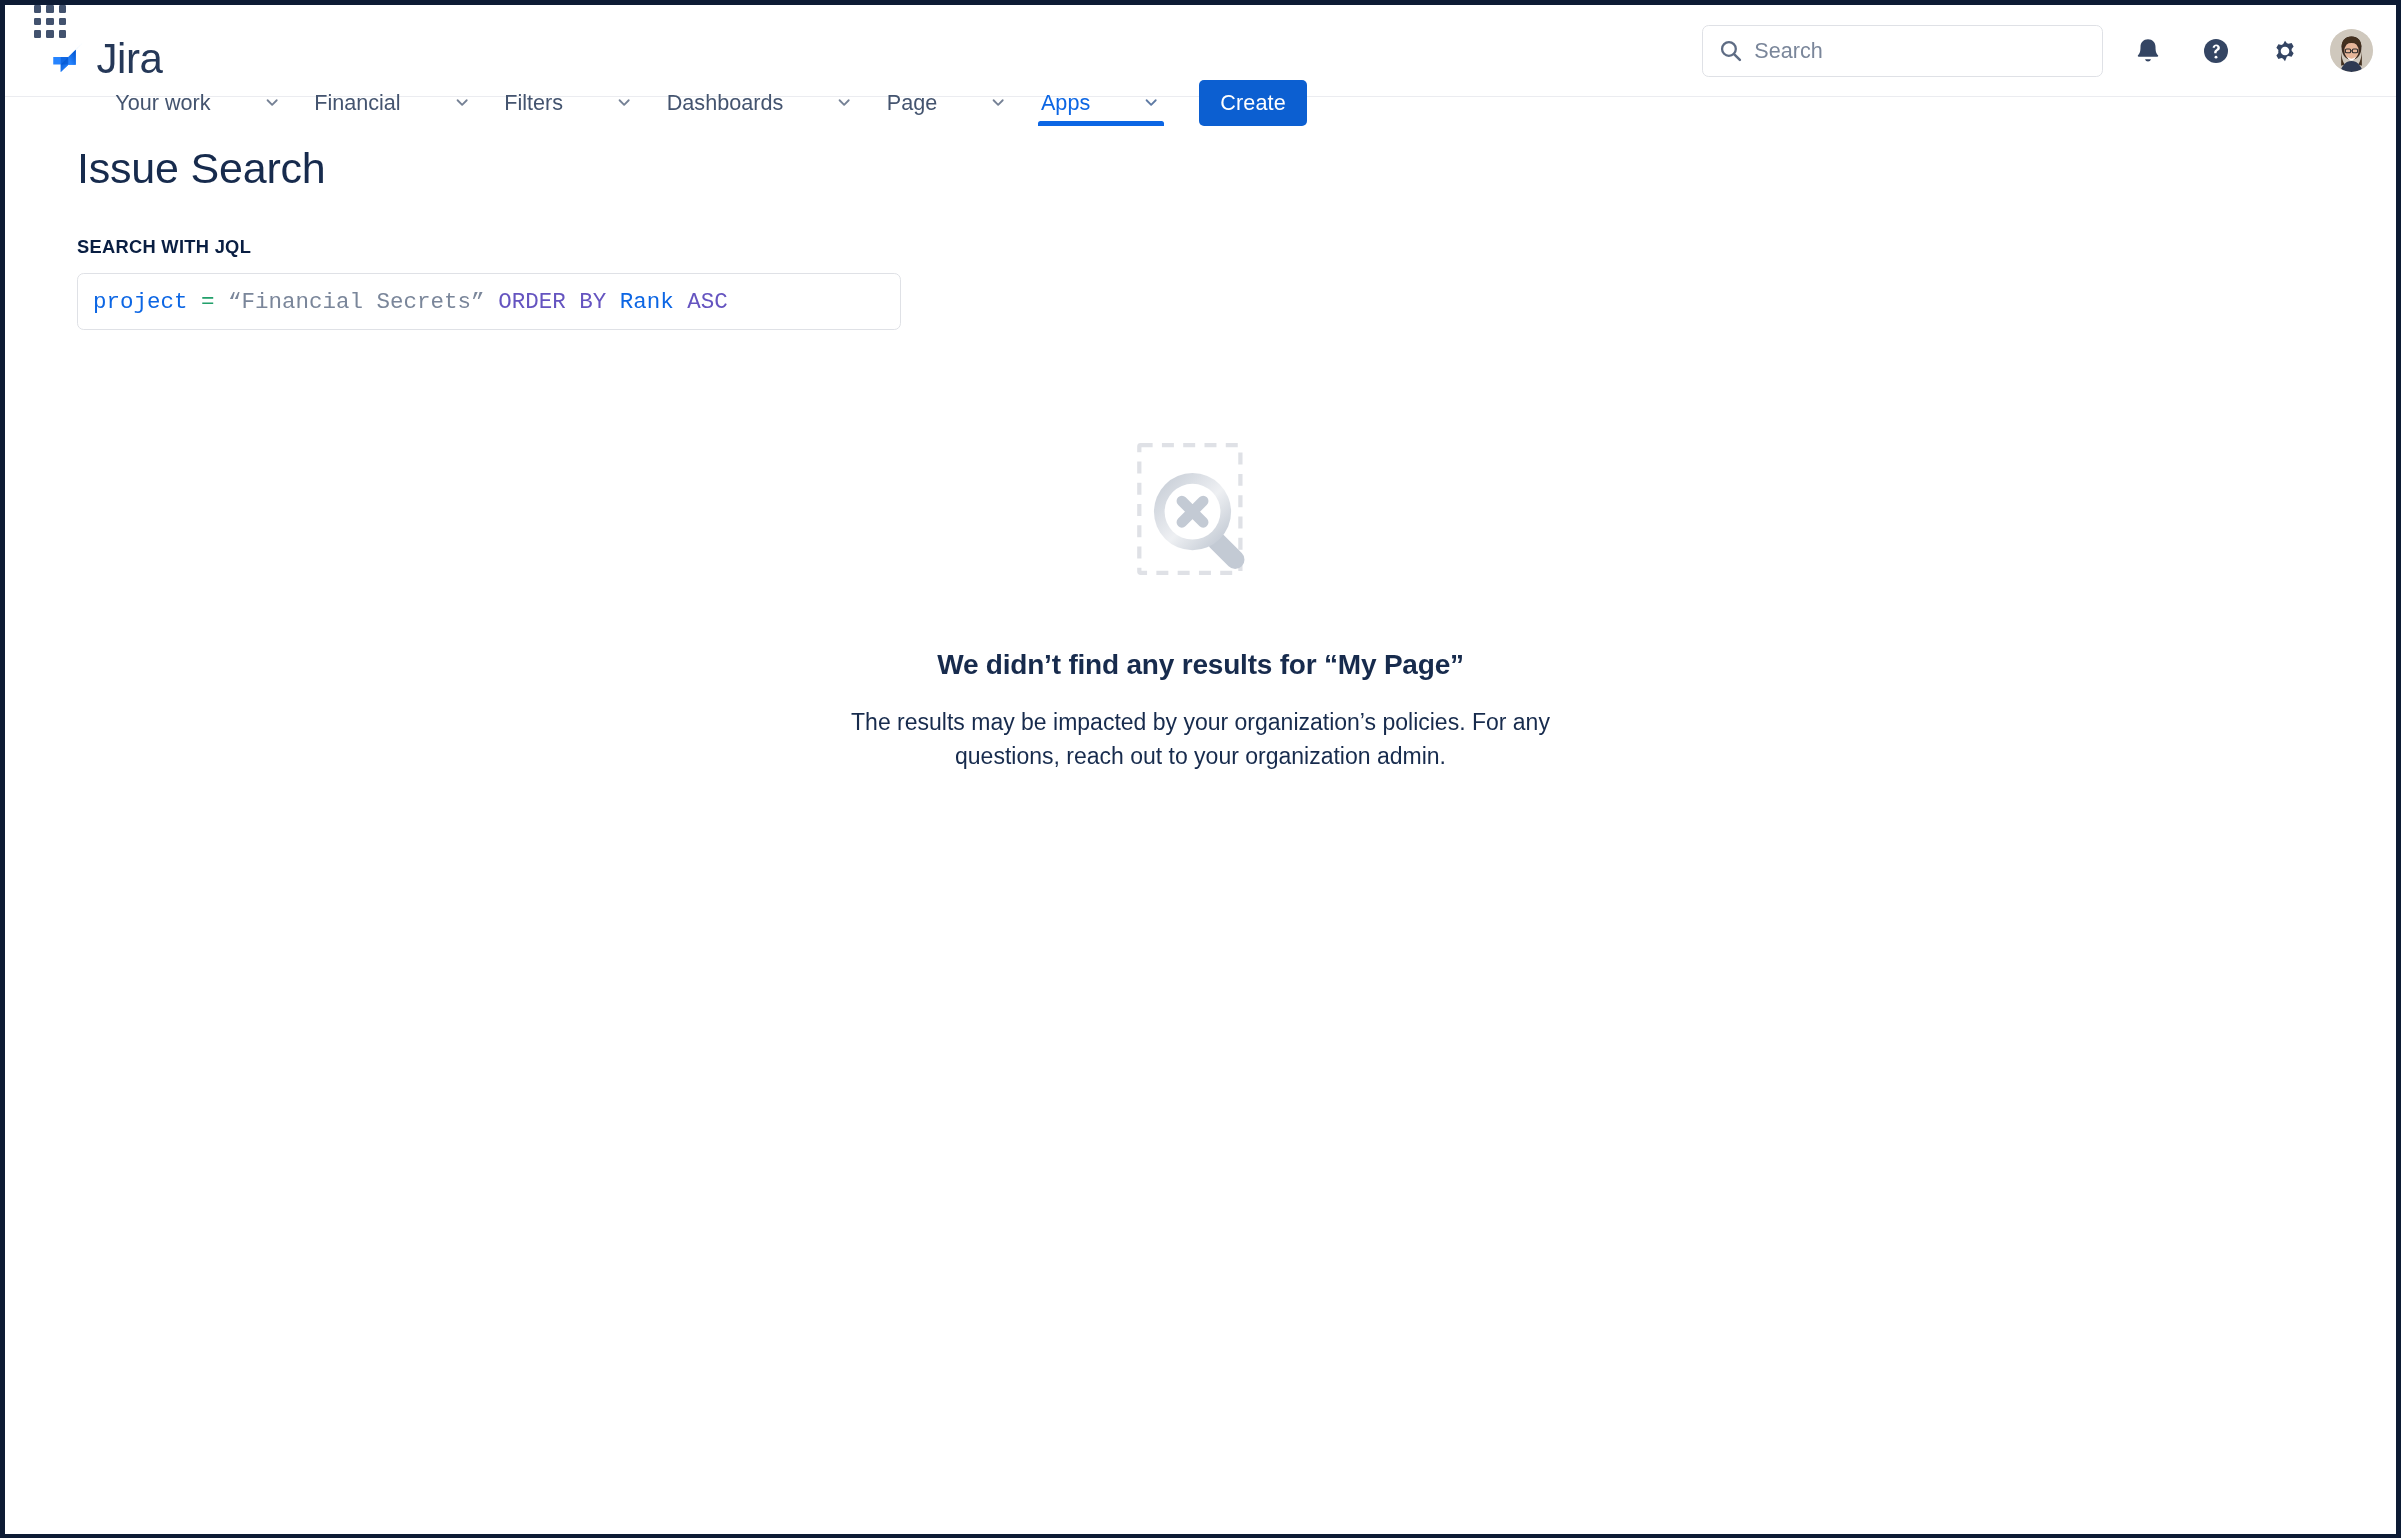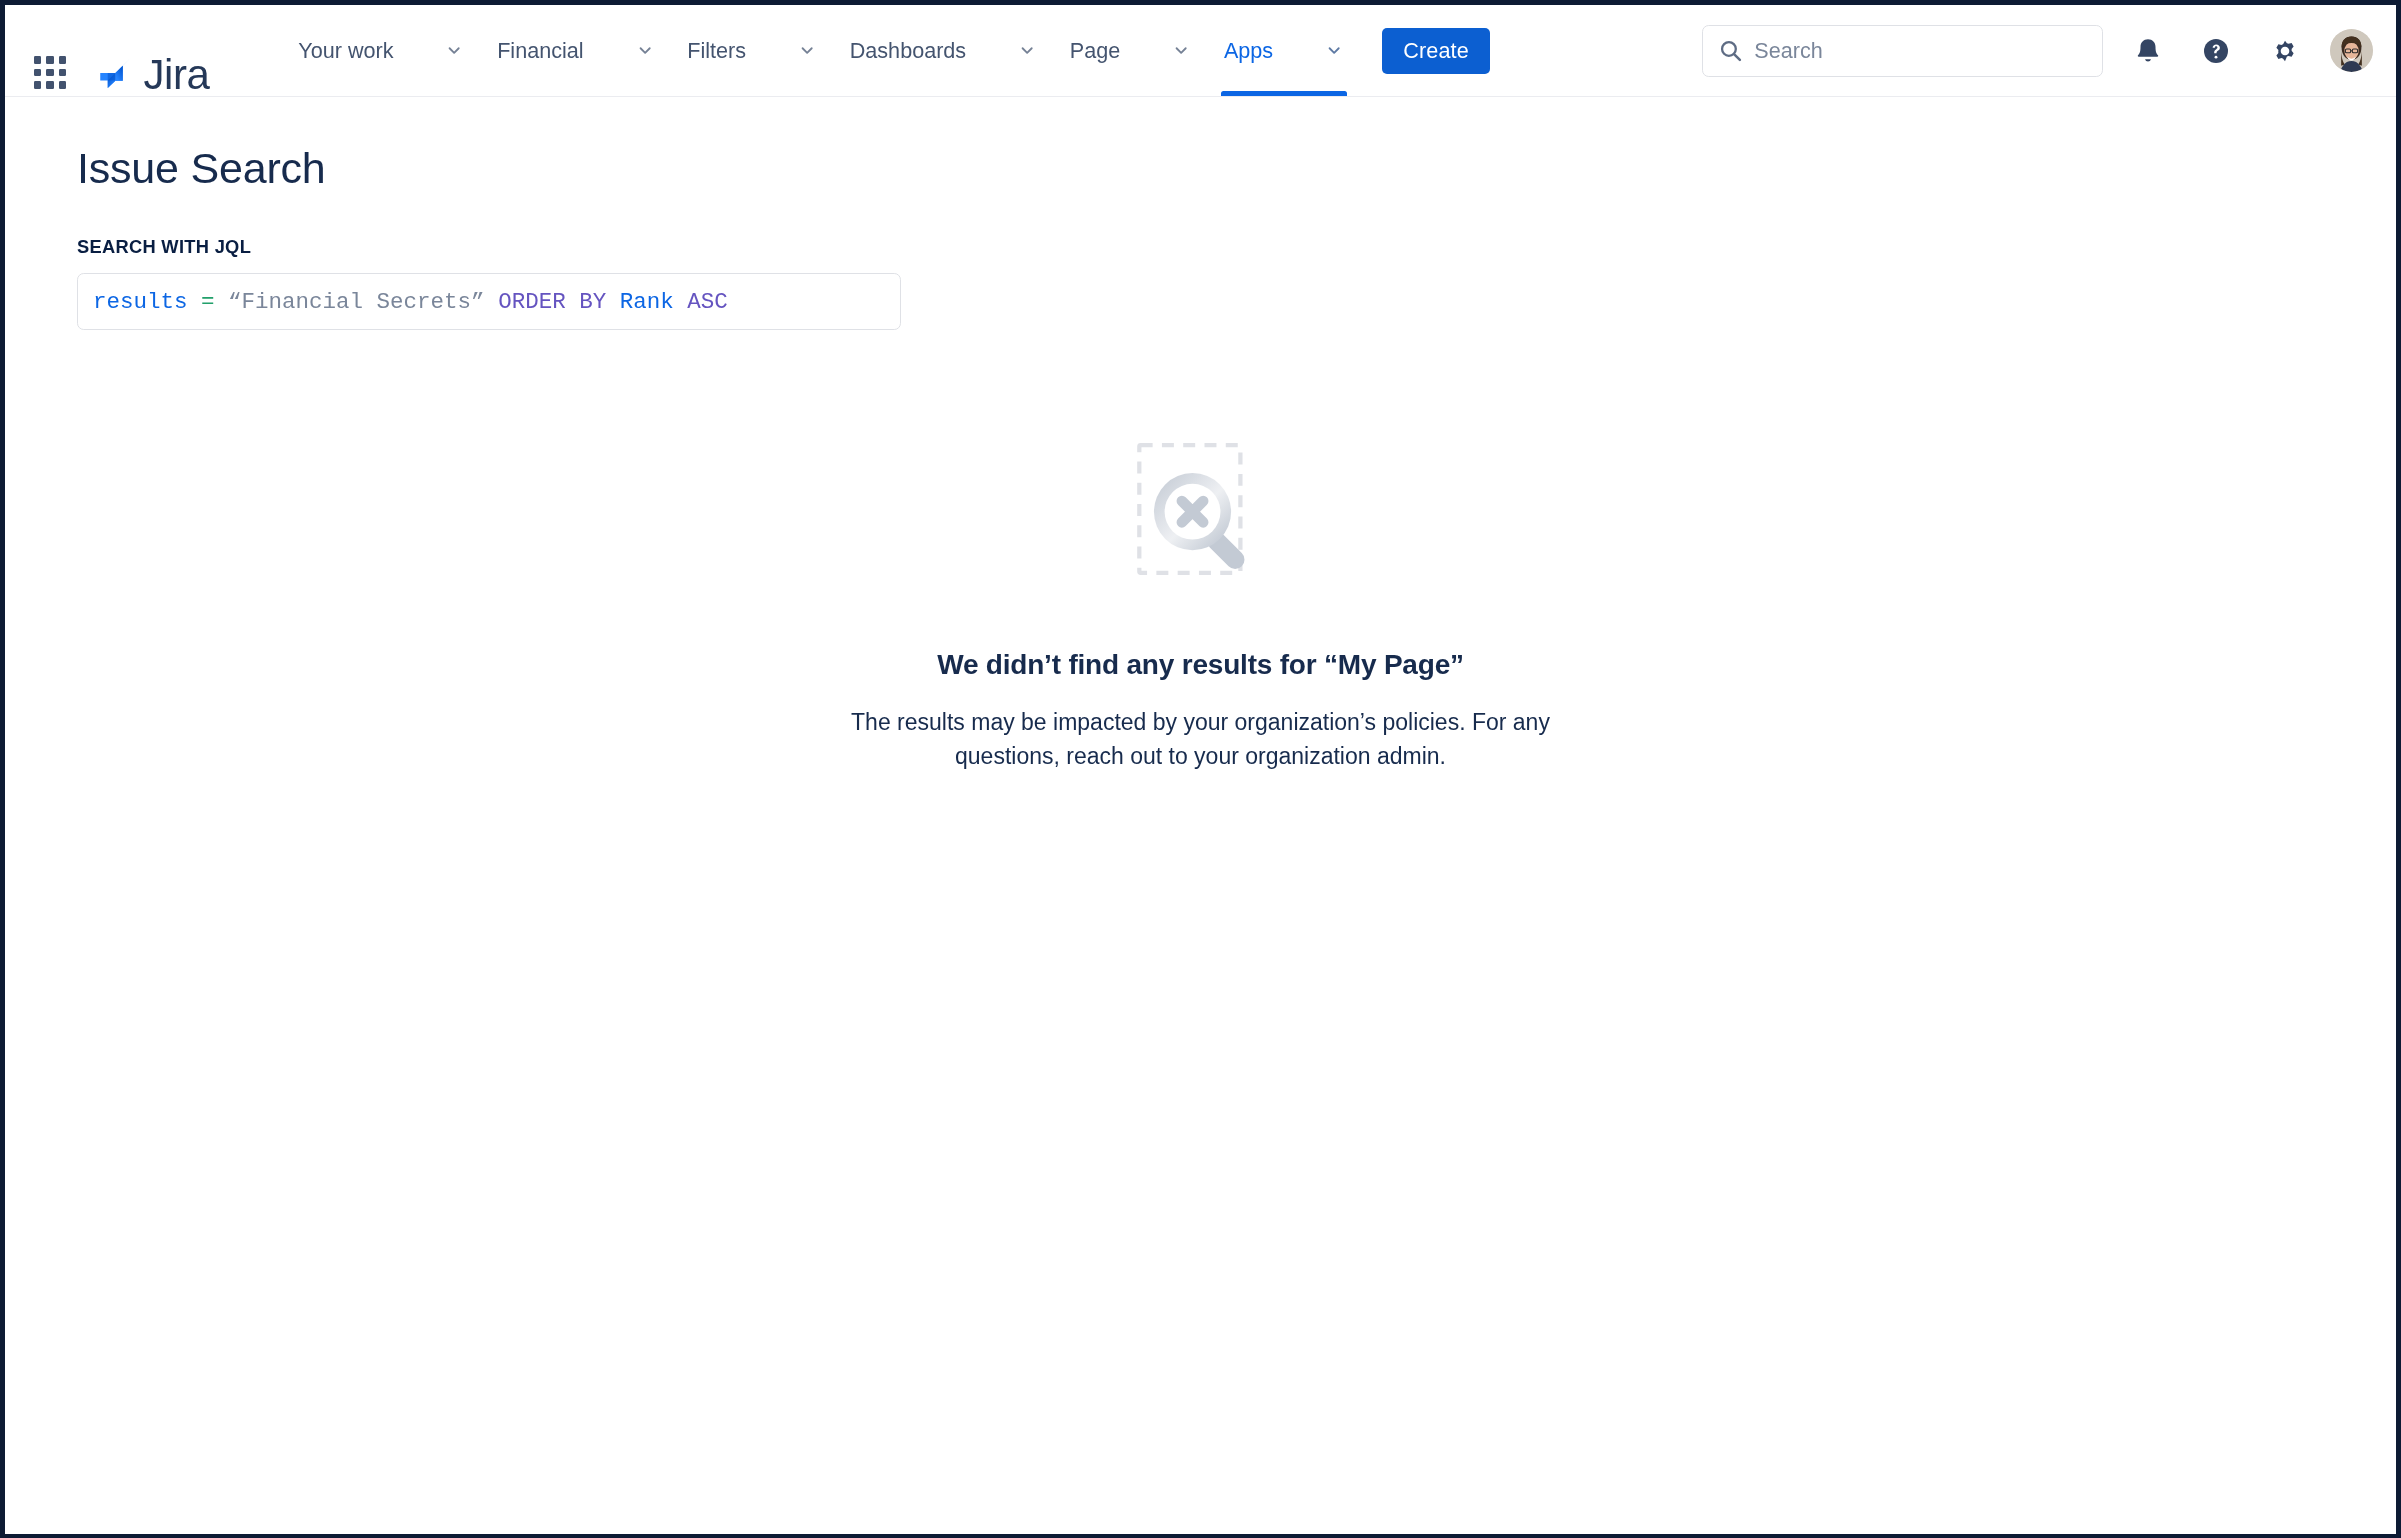--- a/index.html
+++ b/index.html
@@ -26,22 +26,23 @@
     height: 92px;
     background: #ffffff;
     display: flex;
     align-items: center;
     padding: 0 23px 0 21.6px;
     border-bottom: 1.7px solid #ebecf0;
   }
 
   .nav-left {
     display: flex;
-    align-items: flex-end;
+    align-items: flex-start;
     height: 100%;
+    flex-direction: column;
   }
 
   
   .app-switcher {
     width: 47px;
     height: 47px;
     display: grid;
     grid-template-columns: repeat(3, 7.5px);
     grid-template-rows: repeat(3, 7.5px);
     gap: 5px;
@@ -408,21 +409,21 @@
     </div>
   </div>
 
   <div class="page-body">
 
     <h1 class="page-title">Issue Search</h1>
 
     <div class="jql-label">SEARCH WITH JQL</div>
 
     <div class="jql-field">
-      <span class="tok-field">results</span>
+      <span class="tok-field">project</span>
       <span class="tok-plain"> </span>
       <span class="tok-op">=</span>
       <span class="tok-plain"> </span>
       <span class="tok-string">“Financial Secrets”</span>
       <span class="tok-plain"> </span>
       <span class="tok-keyword">ORDER BY</span>
       <span class="tok-plain"> </span>
       <span class="tok-order">Rank</span>
       <span class="tok-plain"> </span>
       <span class="tok-keyword">ASC</span>

